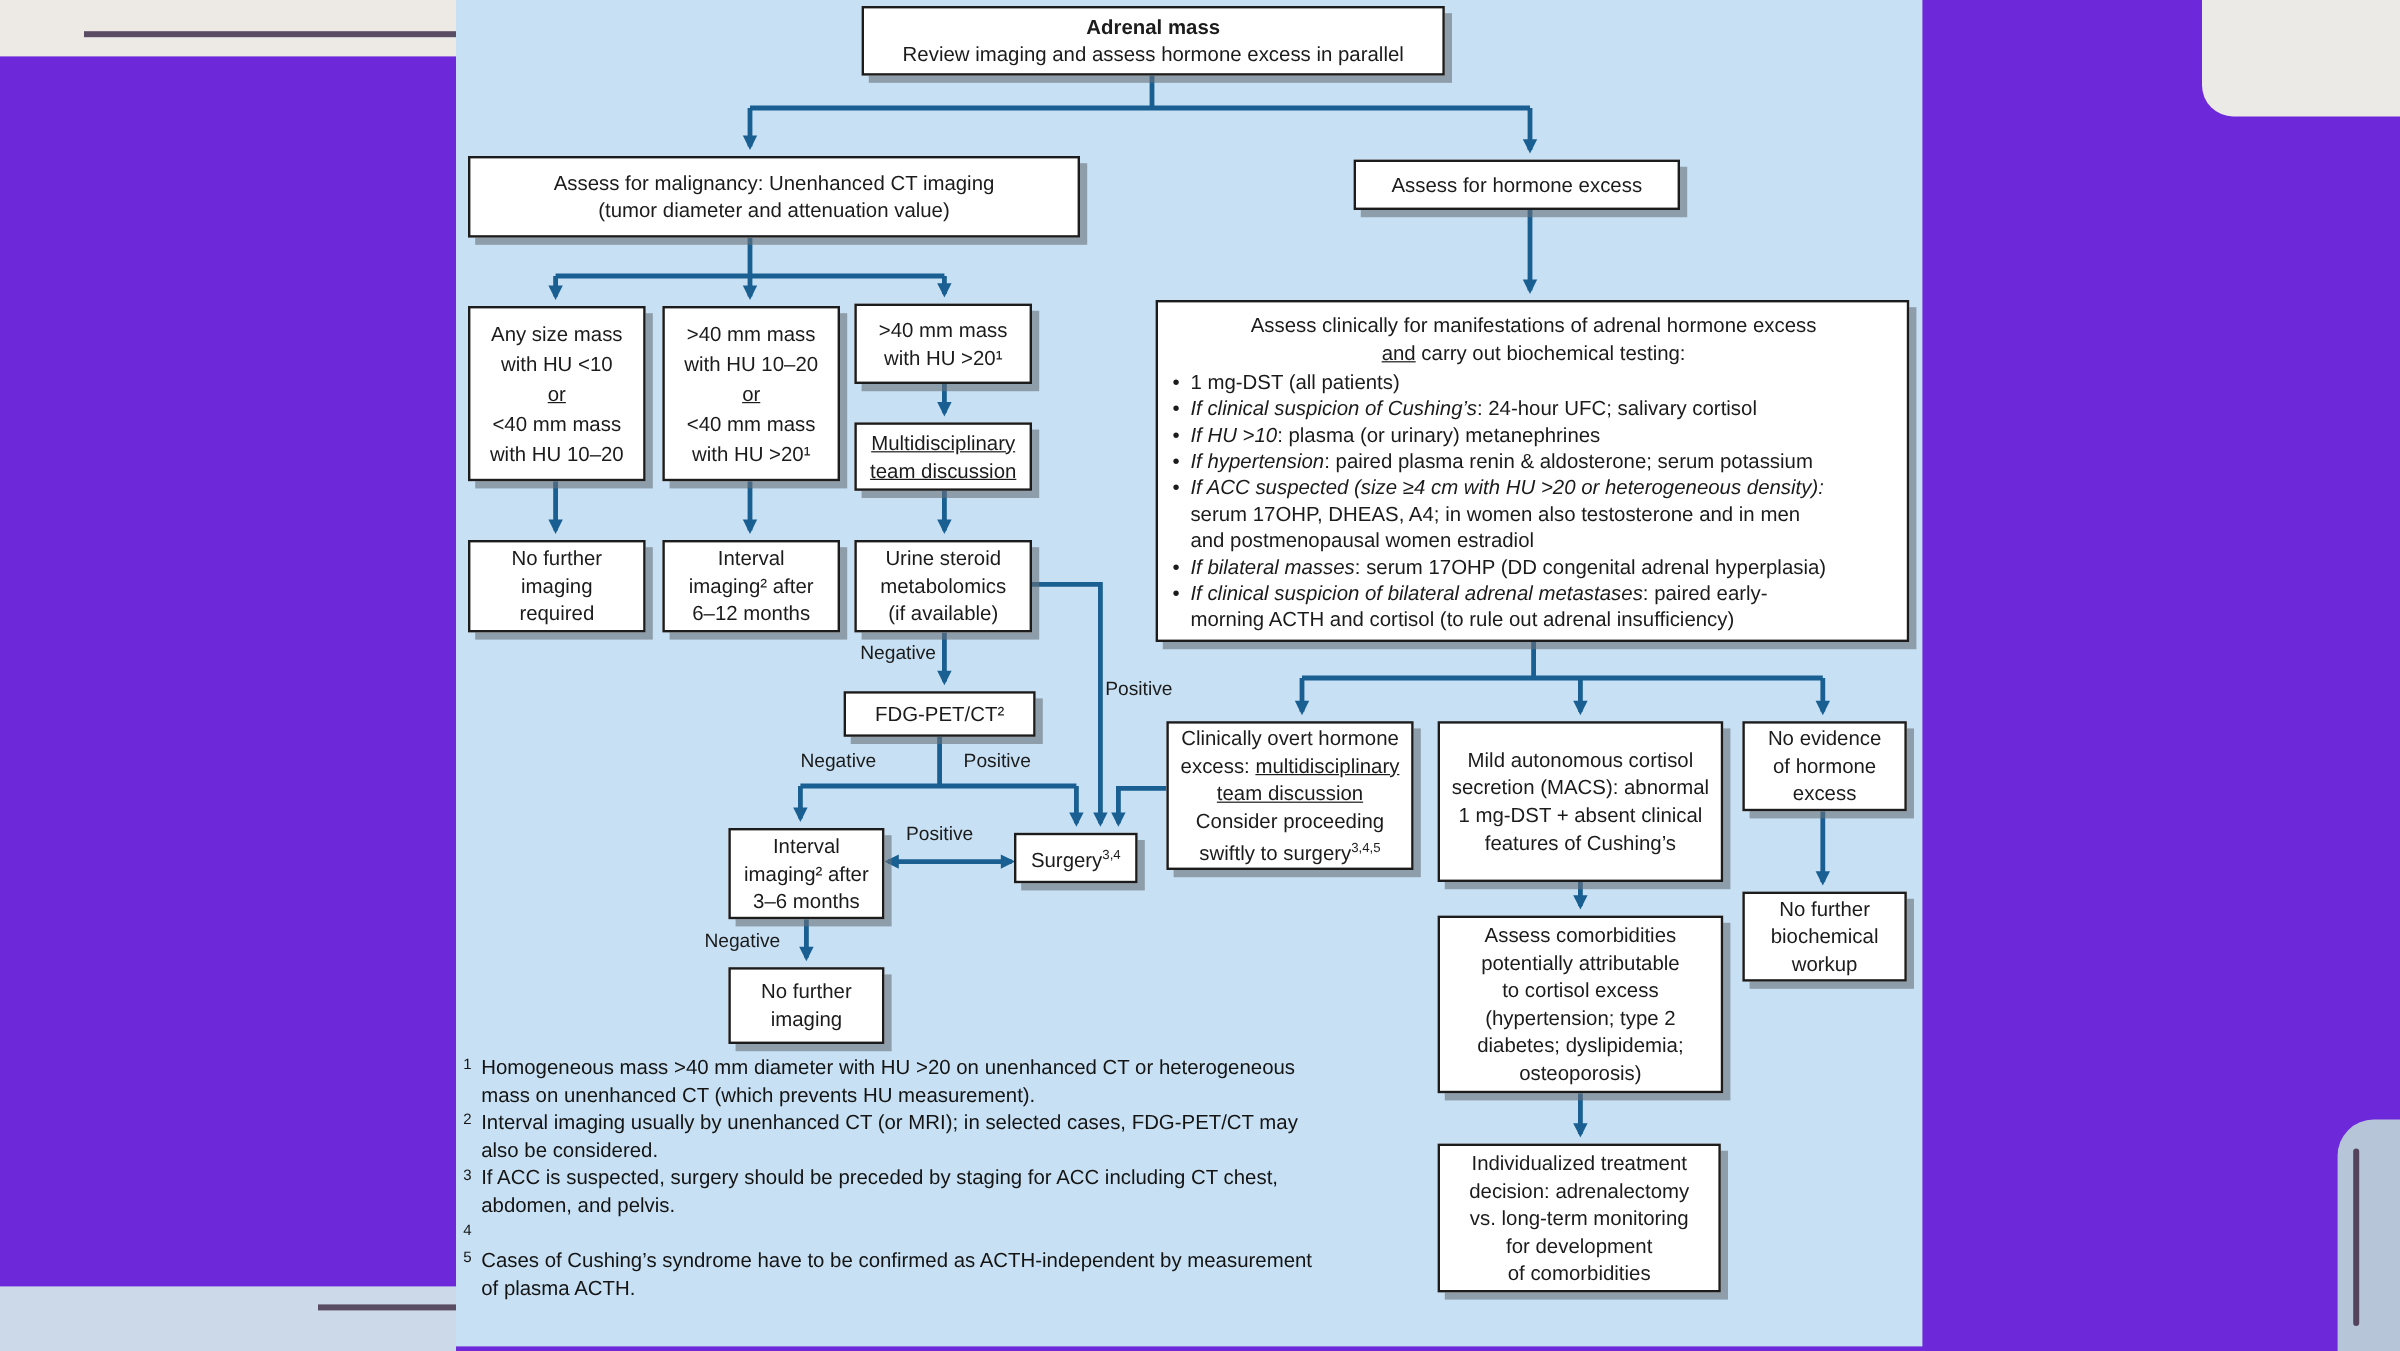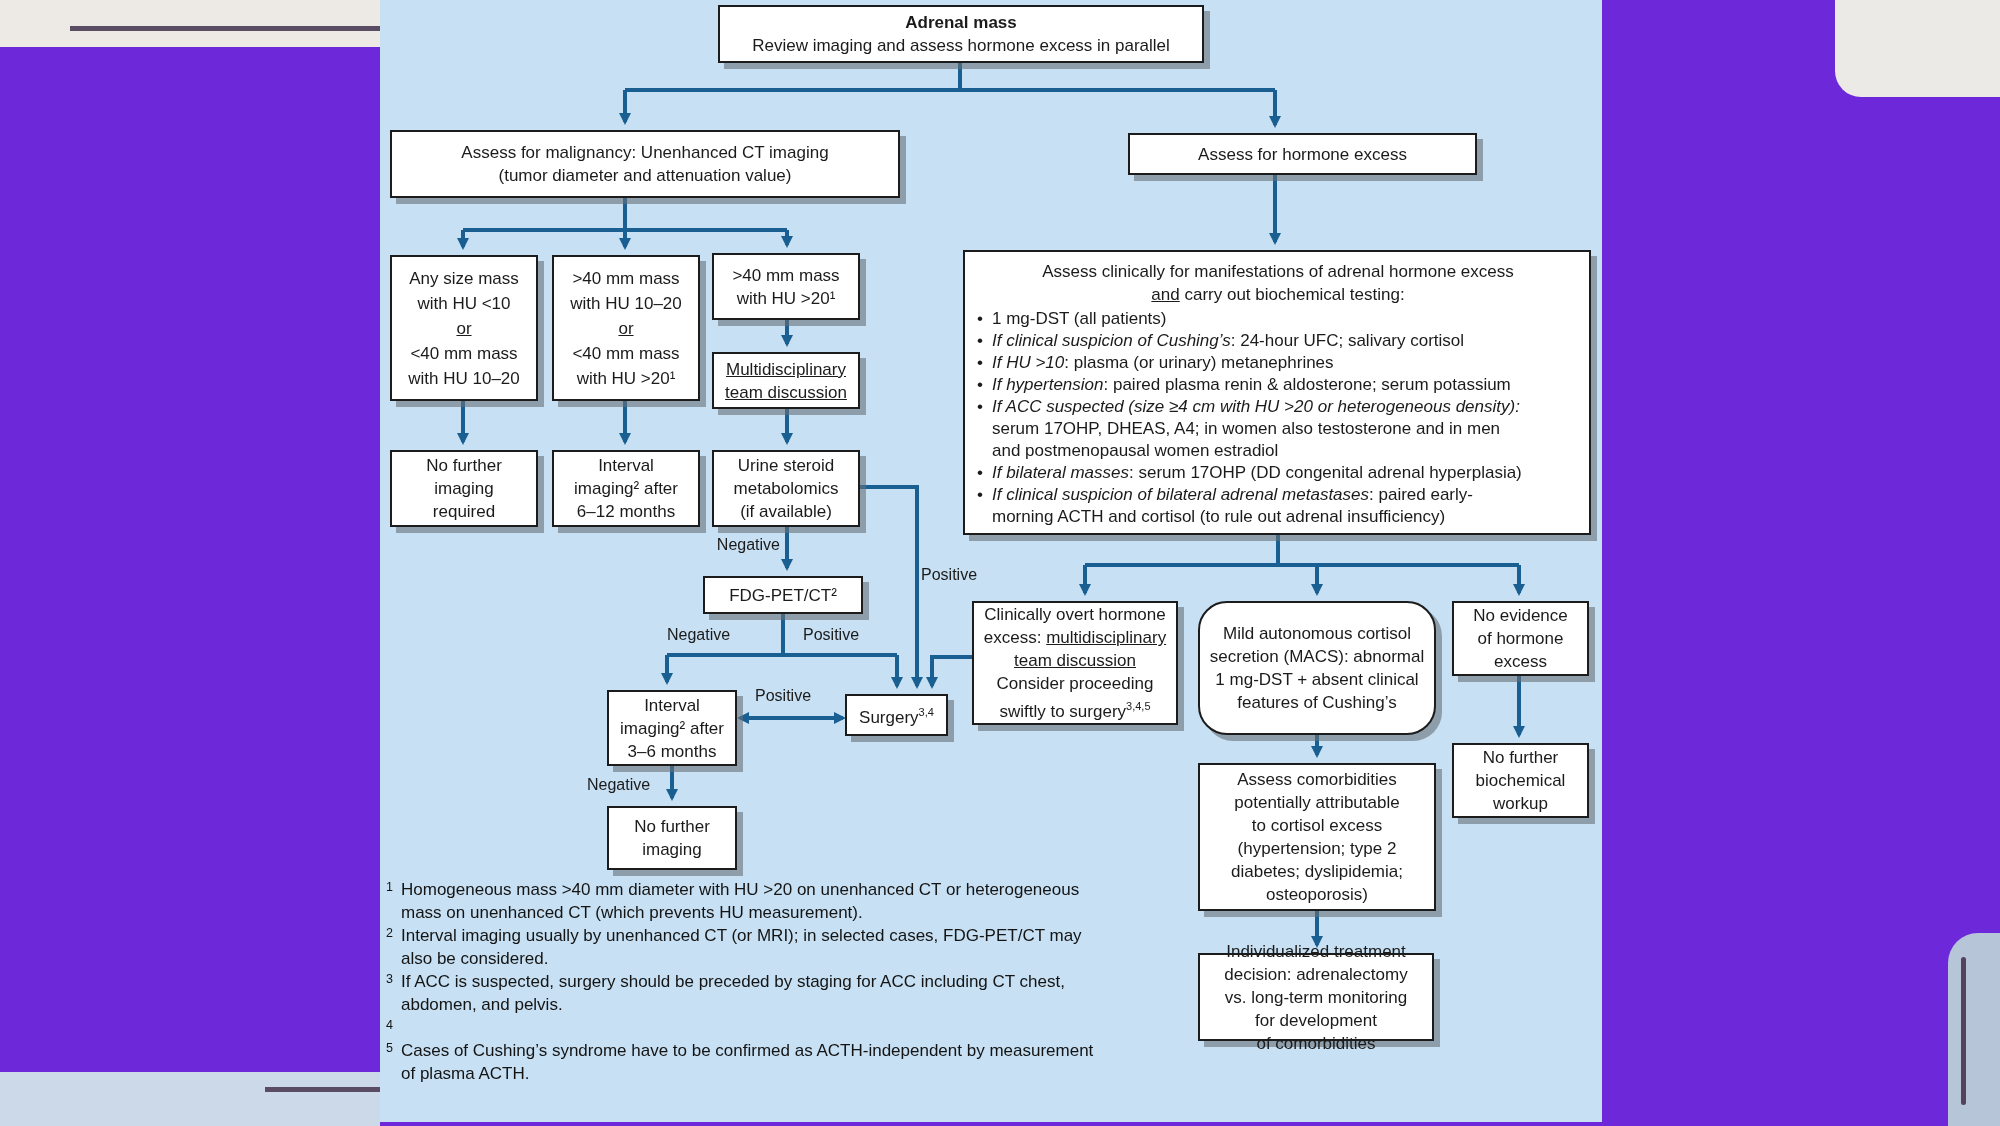--- a/index.html
+++ b/index.html
@@ -97,21 +97,21 @@
     <div class="node" style="left:338px;top:5px;width:486px;height:58px;">
       <span class="pl b">Adrenal mass</span>
       <span class="pl">Review imaging and assess hormone excess in parallel</span>
     </div>
 
     <div class="node" style="left:10px;top:130px;width:510px;height:68px;">
       <span class="pl">Assess for malignancy: Unenhanced CT imaging
 (tumor diameter and attenuation value)</span>
     </div>
 
-    <div class="node" style="left:748px;top:133px;width:349px;height:42px;">
+    <div class="node" style="left:748px;top:133px;width:272px;height:42px;">
       <span class="pl">Assess for hormone excess</span>
     </div>
 
     <div class="node tall" style="left:10px;top:255px;width:148px;height:146px;">
       <span class="pl">Any size mass
 with HU &lt;10</span>
       <span class="pl u">or</span>
       <span class="pl">&lt;40 mm mass
 with HU 10–20</span>
     </div>
@@ -207,21 +207,21 @@
         <span class="bt"><span class="it">If clinical suspicion of bilateral adrenal metastases</span><span class="rest">: paired early-
 morning ACTH and cortisol (to rule out adrenal insufficiency)</span></span>
       </div>
     </div>
 
     <div class="node" style="left:592px;top:601px;width:206px;height:124px;">
       <span><span>Clinically overt hormone excess: </span><span class="u">multidisciplinary team discussion</span><span class="pl" style="display:inline;">
 Consider proceeding swiftly to surgery</span><sup>3,4,5</sup></span>
     </div>
 
-    <div class="node" style="left:818px;top:601px;width:238px;height:134px;border-radius:29px;">
+    <div class="node" style="left:818px;top:601px;width:238px;height:134px;">
       <span class="pl">Mild autonomous cortisol
 secretion (MACS): abnormal
 1 mg-DST + absent clinical
 features of Cushing’s</span>
     </div>
 
     <div class="node" style="left:1072px;top:601px;width:137px;height:75px;">
       <span class="pl">No evidence
 of hormone
 excess</span>
@@ -235,21 +235,21 @@
 
     <div class="node" style="left:818px;top:763px;width:238px;height:148px;">
       <span class="pl">Assess comorbidities
 potentially attributable
 to cortisol excess
 (hypertension; type 2
 diabetes; dyslipidemia;
 osteoporosis)</span>
     </div>
 
-    <div class="node" style="left:818px;top:953px;width:236px;height:88px;">
+    <div class="node" style="left:818px;top:953px;width:236px;height:124px;">
       <span class="pl">Individualized treatment
 decision: adrenalectomy
 vs. long-term monitoring
 for development
 of comorbidities</span>
     </div>
 
     <div class="elabel" style="left:280px;top:536px;width:120px;text-align:right;">Negative</div>
     <div class="elabel" style="left:541px;top:566px;">Positive</div>
     <div class="elabel" style="left:287px;top:626px;">Negative</div>

